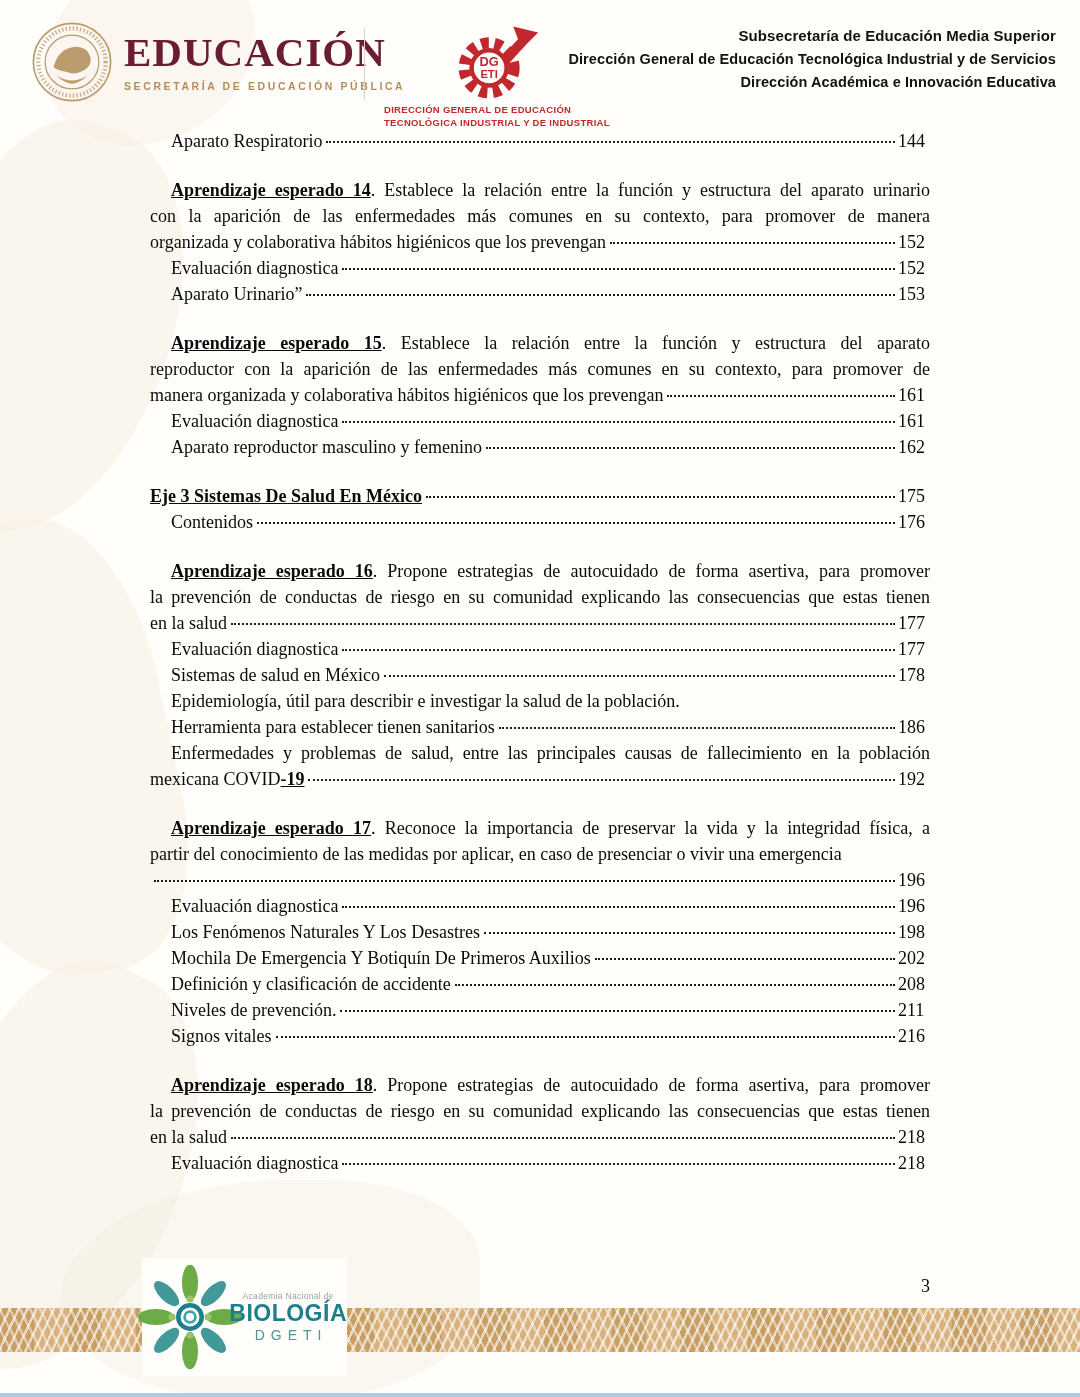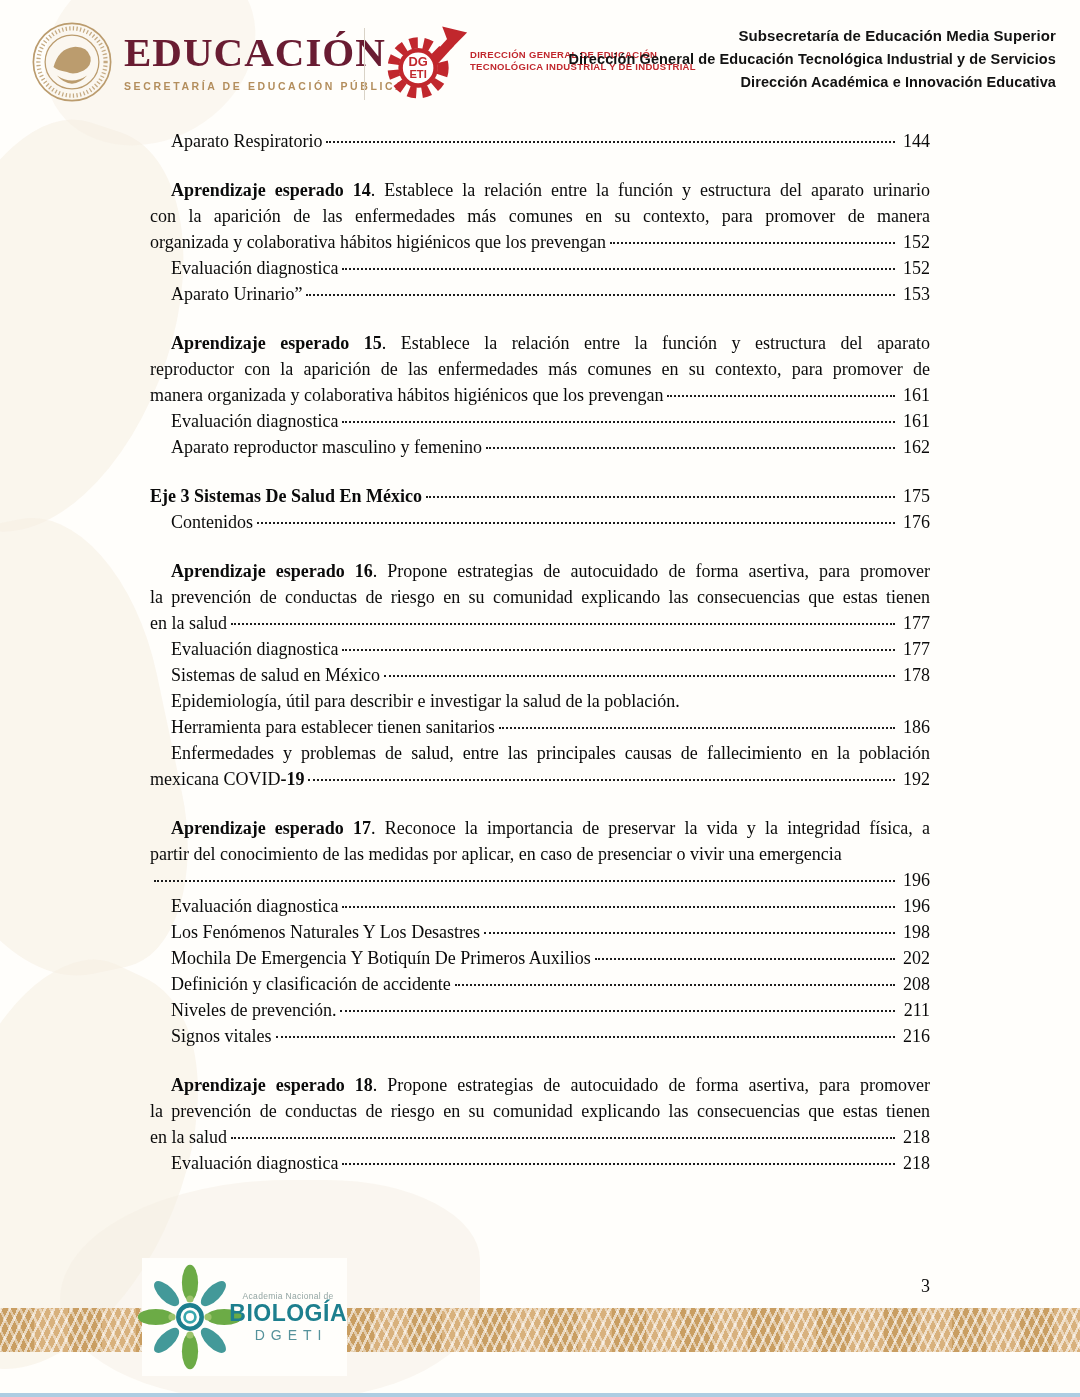--- a/index.html
+++ b/index.html
@@ -18,37 +18,37 @@
   .wm5{left:60px; top:1180px; width:420px; height:220px; opacity:.45; border-radius:60% 40% 50% 50%;}
 
   
   .hdr{position:absolute; left:30px; top:14px; right:24px; height:108px;}
   .edu-logo{position:absolute; left:0; top:6px; display:flex; align-items:center;}
   .eagle-svg{width:84px; height:84px; flex:0 0 auto;}
   .edu-text{margin-left:10px;}
   .edu-word{font-family:"Liberation Serif",serif; font-weight:bold; color:#691c32; font-size:41px; line-height:1; letter-spacing:1px;}
   .edu-sub{font-family:"Liberation Sans",sans-serif; color:#b38e5d; font-weight:bold; font-size:10.5px; letter-spacing:2.6px; margin-top:7px;}
   .logo-sep{position:absolute; left:334px; top:14px; width:1px; height:72px; background:#d9d3c7;}
-  .dgeti-logo{position:absolute; left:352px; top:4px; display:flex; align-items:center;}
+  .dgeti-logo{position:absolute; left:352px; top:4px; display:flex; align-items:center;flex-direction:column;}
   .gear-svg{width:86px; height:86px; flex:0 0 auto;}
   .dgeti-lines{margin-left:2px; font-family:"Liberation Sans",sans-serif; color:#c1272d; font-weight:bold; font-size:9.5px; letter-spacing:.3px; line-height:12.5px;}
   .hdr-right{position:absolute; right:0; top:10px; text-align:right; font-family:"Liberation Sans",sans-serif; color:#121212;}
   .hdr-right .hl{font-size:14.5px; font-weight:bold; line-height:23.5px; letter-spacing:.1px;}
   .hdr-right .hl.first{font-weight:900; font-size:15px;}
 
   
   .toc{position:absolute; left:150px; top:128px; width:780px; font-size:18px;}
   .toc-line{line-height:26px; white-space:normal;}
   .toc-line.flexline{display:flex; align-items:baseline;}
   .toc-line .t{flex:0 1 auto;}
   .ind{padding-left:21px;}
   .just{text-align:justify; text-align-last:justify;}
-  .b{font-weight:bold;}
+  .b{font-weight:bold;text-decoration:underline;}
   .dots{flex:1 1 auto; min-width:12px; border-bottom:2.2px dotted #1c1c1c; margin:0 3px 0 4px; transform:translateY(-4px);}
-  .pg{flex:0 0 auto; min-width:32px; text-align:right;}
+  .pg{flex:0 0 auto; min-width:32px; }
   .toc-gap{height:23px;}
 
   
   .pagenum{position:absolute; left:150px; top:1276px; width:780px; text-align:right; font-size:18px;}
   .band{position:absolute; left:0; top:1308px; right:0; height:44px;
     background:
       repeating-linear-gradient(115deg, rgba(255,255,255,.6) 0 2.5px, rgba(255,255,255,0) 2.5px 8px),
       repeating-linear-gradient(63deg, rgba(255,255,255,.45) 0 2.5px, rgba(255,255,255,0) 2.5px 9px),
       repeating-linear-gradient(90deg, #c99e62 0 34px, #d8b17d 34px 68px);
   }

